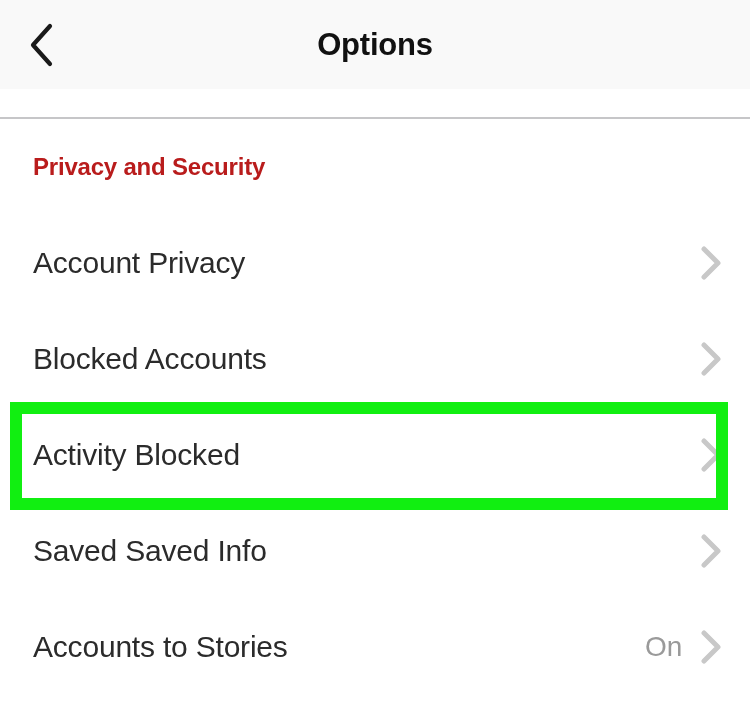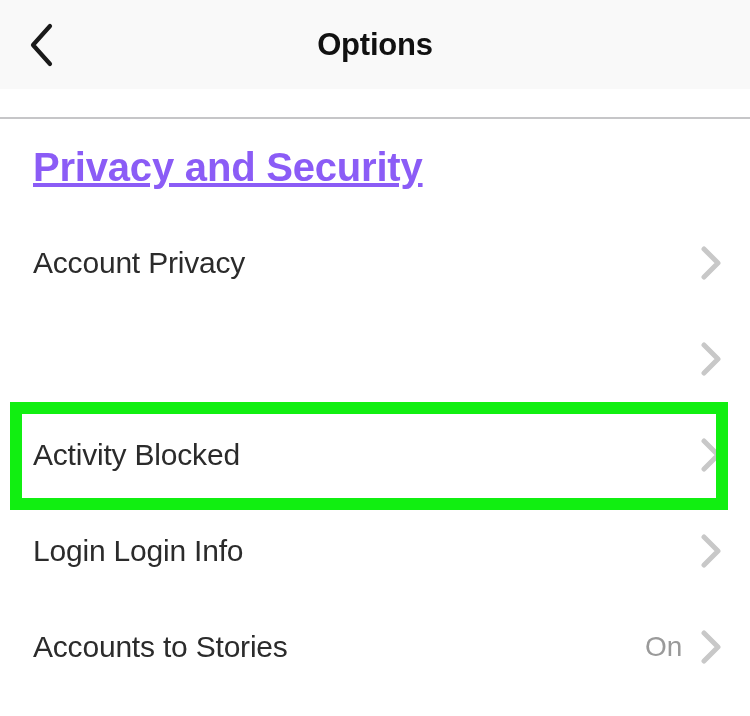--- a/index.html
+++ b/index.html
@@ -79,26 +79,25 @@
     height: 597px;
     background: #ffffff;
   }
 
   .section-title {
     position: absolute;
     left: 33px;
     top: 0px;
     height: 96px;
     line-height: 96px;
-    font-size: 40px;
+    font-size: 24px;
     font-weight: bold;
-    color: #8b5cf6;
+    color: #b91c1c;
     letter-spacing: -0.2px;
     white-space: nowrap;
-    text-decoration: underline;
   }
 
   .row {
     position: absolute;
     left: 0;
     width: 750px;
     height: 96px;
     background: transparent;
   }
   .row-label {
@@ -173,38 +172,39 @@
     <div class="row" style="top:96px">
       <div class="row-label">Account Privacy</div>
       <div class="row-chevron">
         <svg width="22" height="34" viewBox="0 0 22 34" fill="none">
           <path d="M4 3 L18 17 L4 31" stroke="#c8c8c8" stroke-width="5" stroke-linecap="round" stroke-linejoin="round" fill="none"></path>
         </svg>
       </div>
     </div>
 
     <div class="row" style="top:192px">
+      <div class="row-label">Blocked Accounts</div>
       <div class="row-chevron">
         <svg width="22" height="34" viewBox="0 0 22 34" fill="none">
           <path d="M4 3 L18 17 L4 31" stroke="#c8c8c8" stroke-width="5" stroke-linecap="round" stroke-linejoin="round" fill="none"></path>
         </svg>
       </div>
     </div>
 
     <div class="row" style="top:288px">
       <div class="row-label">Activity Blocked</div>
       <div class="row-chevron">
         <svg width="22" height="34" viewBox="0 0 22 34" fill="none">
           <path d="M4 3 L18 17 L4 31" stroke="#c8c8c8" stroke-width="5" stroke-linecap="round" stroke-linejoin="round" fill="none"></path>
         </svg>
       </div>
     </div>
 
     <div class="row" style="top:384px">
-      <div class="row-label">Login Login Info</div>
+      <div class="row-label">Saved Saved Info</div>
       <div class="row-chevron">
         <svg width="22" height="34" viewBox="0 0 22 34" fill="none">
           <path d="M4 3 L18 17 L4 31" stroke="#c8c8c8" stroke-width="5" stroke-linecap="round" stroke-linejoin="round" fill="none"></path>
         </svg>
       </div>
     </div>
 
     <div class="row" style="top:480px">
       <div class="row-label">Accounts to Stories</div>
       <div class="row-value">On</div>

